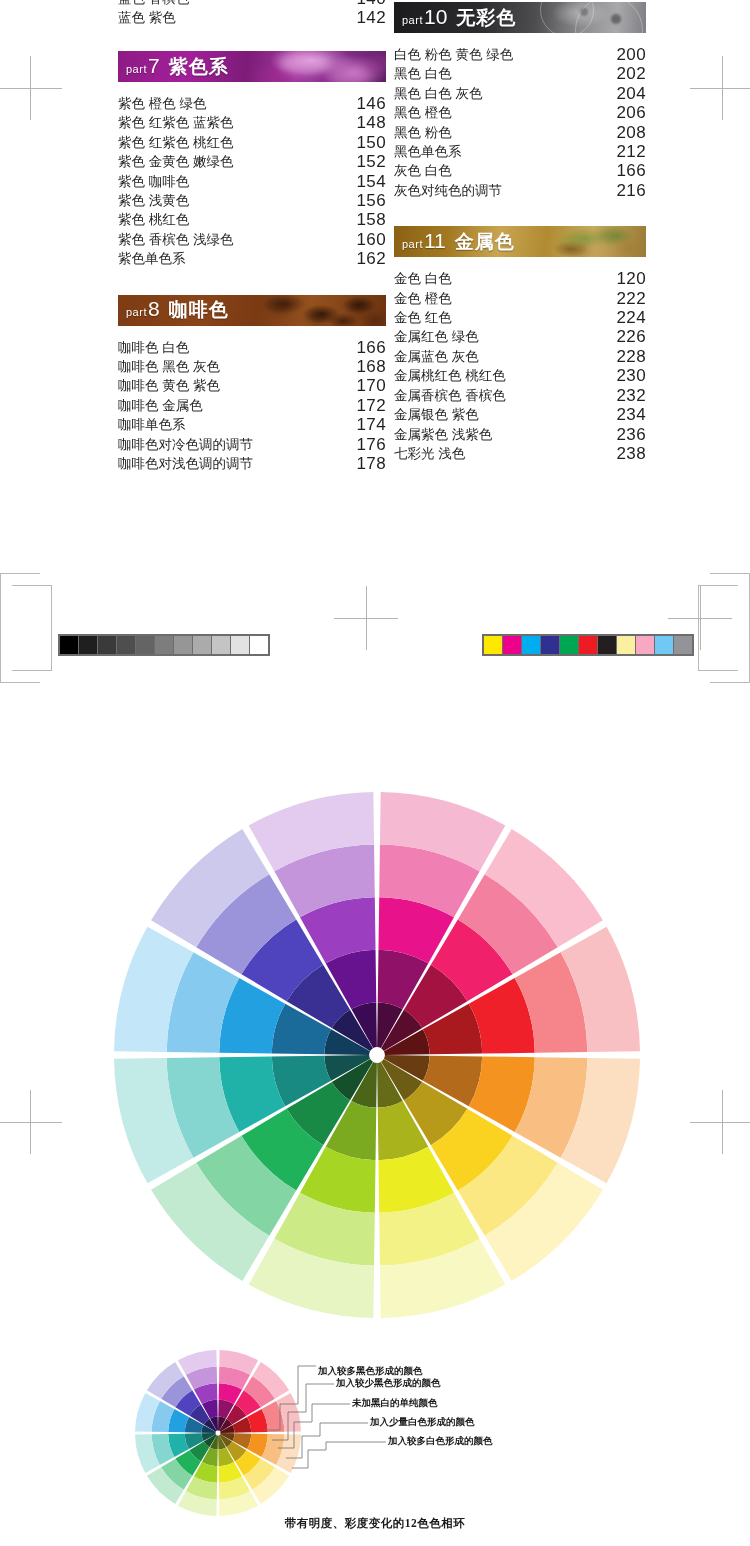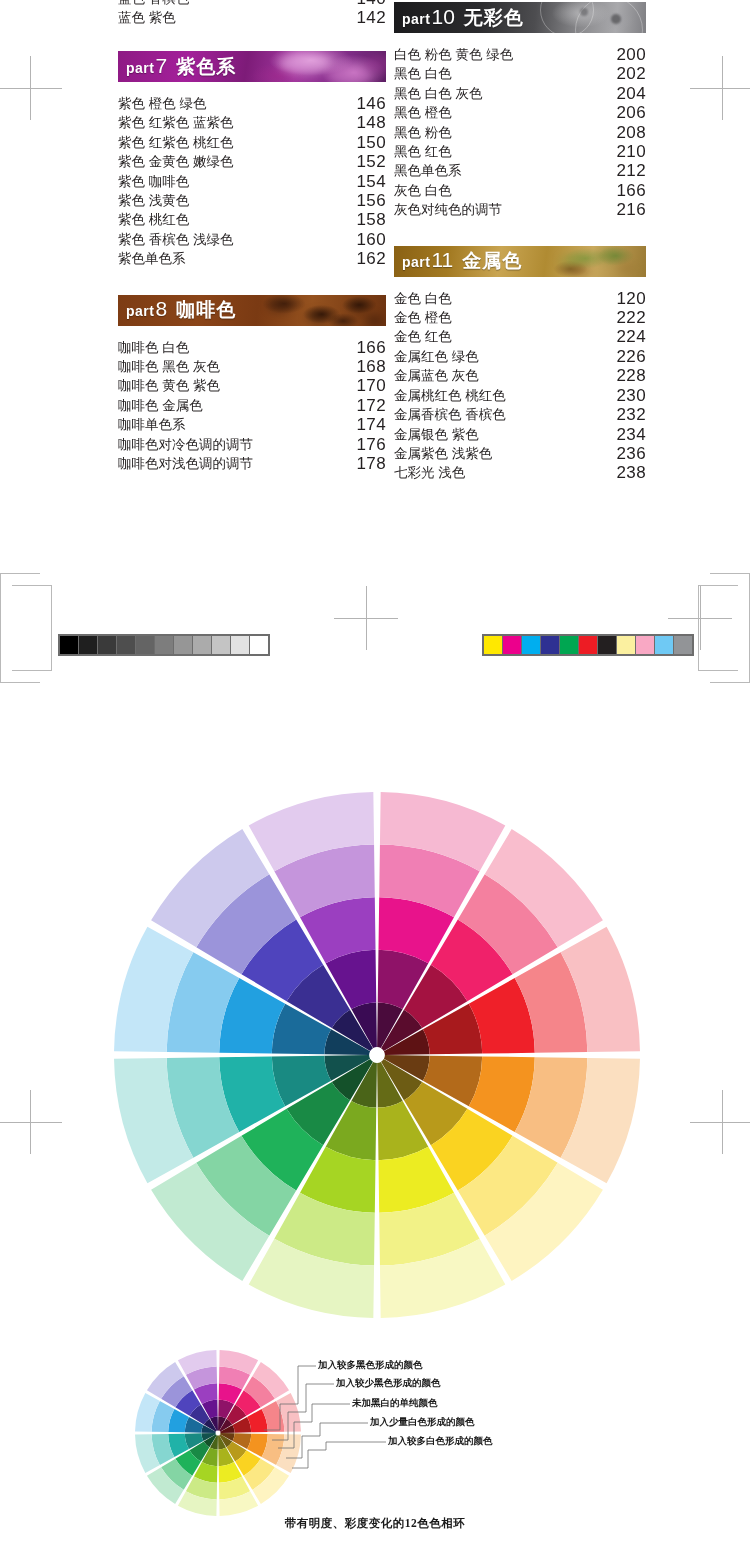--- a/index.html
+++ b/index.html
@@ -44,23 +44,23 @@
     padding-left: 8px;
   }
   .part-banner .ptxt {
     position: relative;
     z-index: 3;
     color: #ffffff;
     white-space: nowrap;
     text-shadow: 0 1px 1px rgba(0,0,0,.35);
   }
   .part-banner .ptxt .plabel {
-    font-size: 14px;
+    font-size: 11px;
     letter-spacing: .5px;
-    font-weight: bold;
+    font-weight: normal;
     vertical-align: baseline;
   }
   .part-banner .ptxt .pnum {
     font-size: 21px;
     font-weight: normal;
     letter-spacing: 0px;
     margin-left: 1px;
     vertical-align: baseline;
   }
   .part-banner .ptxt .ptitle {
@@ -353,24 +353,20 @@
         <span class="label">黑色 白色 灰色</span>
         <span class="page">204</span>
       </li>
     <li class="toc-row">
         <span class="label">黑色 橙色</span>
         <span class="page">206</span>
       </li>
     <li class="toc-row">
         <span class="label">黑色 粉色</span>
         <span class="page">208</span>
-      </li>
-    <li class="toc-row">
-        <span class="label">黑色 红色</span>
-        <span class="page">210</span>
       </li>
     <li class="toc-row">
         <span class="label">黑色单色系</span>
         <span class="page">212</span>
       </li>
     <li class="toc-row">
         <span class="label">灰色 白色</span>
         <span class="page">166</span>
       </li>
     <li class="toc-row">
@@ -595,20 +591,20 @@
 <div class="callouts">
   <svg width="320" height="140" aria-hidden="true">
     <g stroke="#6e6e6e" stroke-width="0.8" fill="none">
       <path d="M6,78 L22,78 L22,52 L40,52 L40,14 L58,14"></path>
       <path d="M14,88 L30,88 L30,60 L48,60 L48,32 L76,32"></path>
       <path d="M20,96 L36,96 L36,70 L54,70 L54,52 L92,52"></path>
       <path d="M28,106 L44,106 L44,84 L62,84 L62,71 L110,71"></path>
       <path d="M34,116 L50,116 L50,98 L68,98 L68,90 L128,90"></path>
     </g>
   </svg>
-  <span class="clabel" style="left:60px; top:7px;">加入较多黑色形成的颜色</span>
+  <span class="clabel" style="left:60px; top:13px;">加入较多黑色形成的颜色</span>
   <span class="clabel" style="left:78px; top:25px;">加入较少黑色形成的颜色</span>
   <span class="clabel" style="left:94px; top:45px;">未加黑白的单纯颜色</span>
   <span class="clabel" style="left:112px; top:64px;">加入少量白色形成的颜色</span>
   <span class="clabel" style="left:130px; top:83px;">加入较多白色形成的颜色</span>
 </div>
 
 <div class="wheel-caption">带有明度、彩度变化的12色色相环</div>
 
 </body></html>

